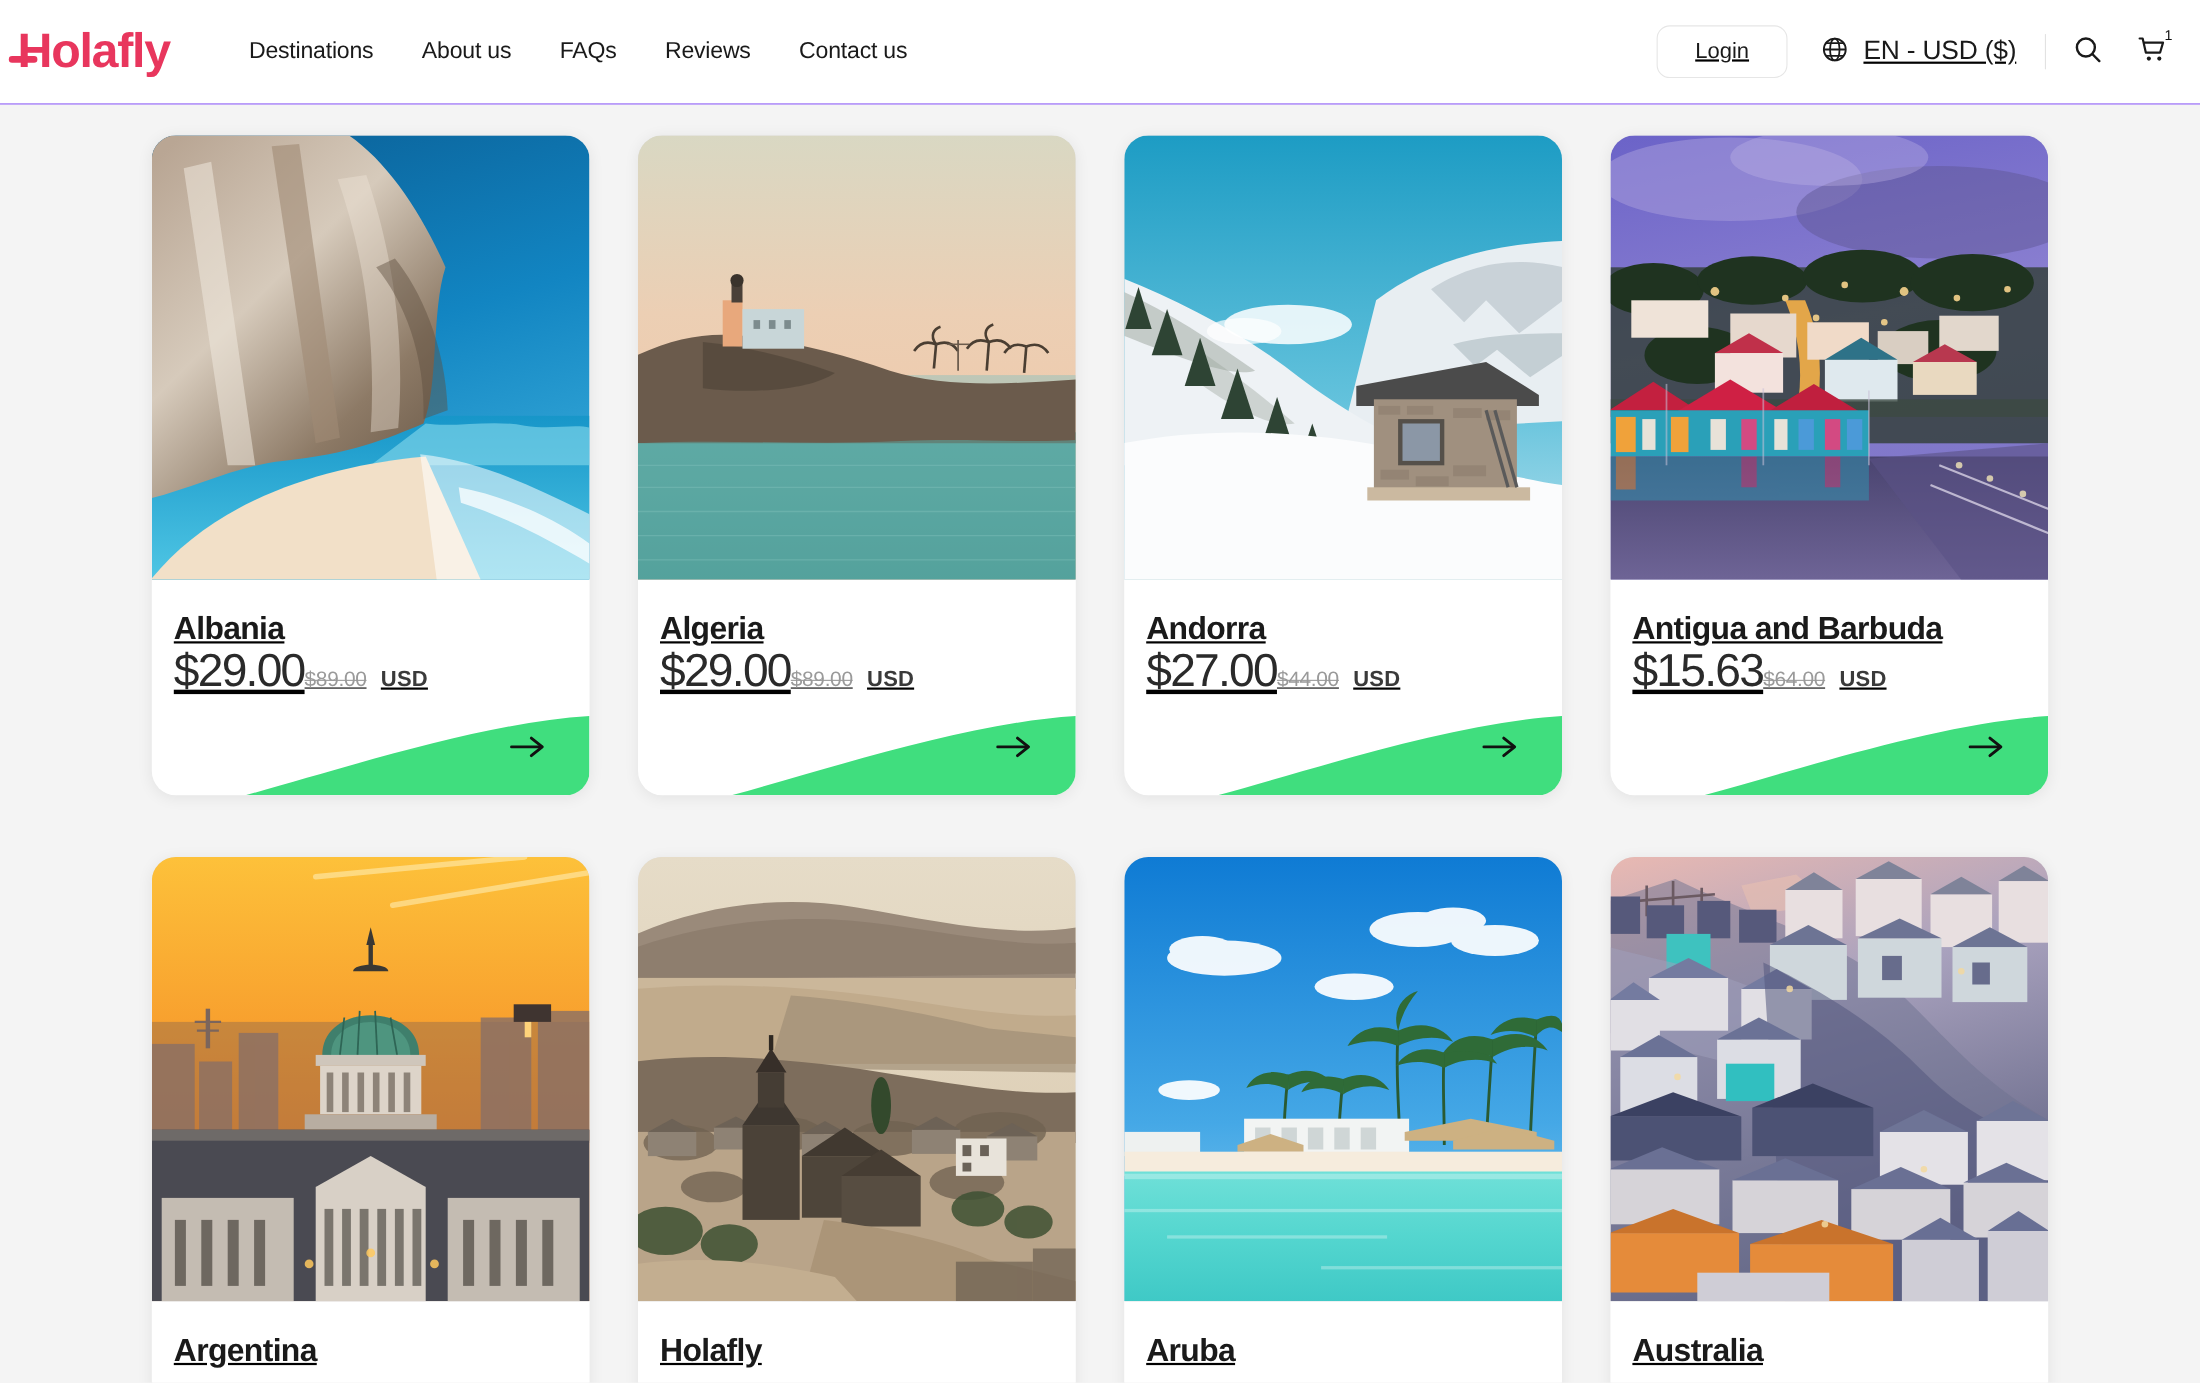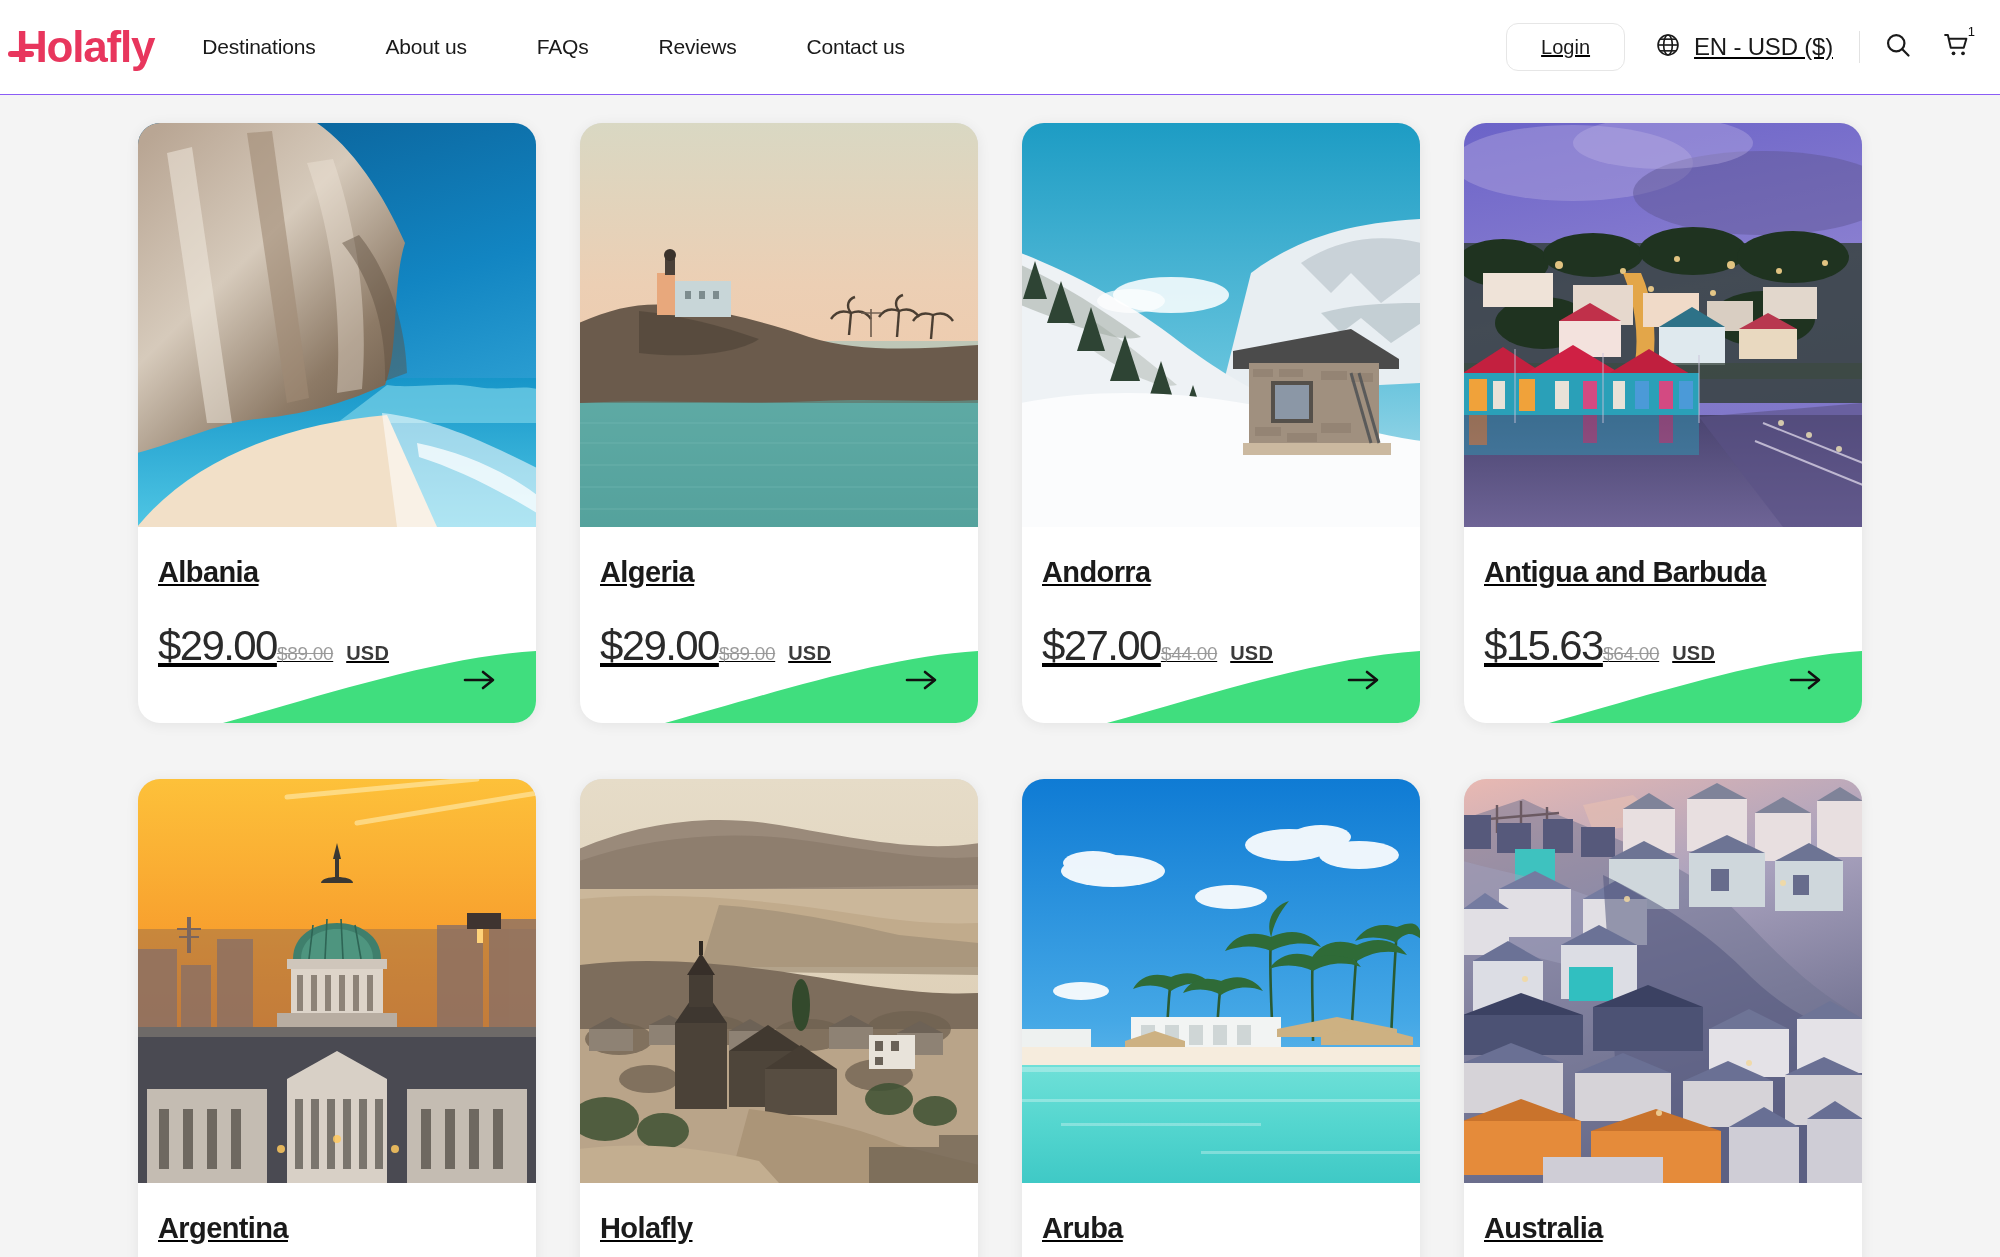--- a/index.html
+++ b/index.html
@@ -47,22 +47,22 @@
     top: 26px;
     width: 26px;
     height: 6px;
     background: #e8365d;
     border-radius: 3px;
   }
 
   .nav {
     display: flex;
     align-items: center;
-    gap: 70px;
-    margin-left: 0;
+    gap: 44px;
+    margin-left: 24px;
   }
   .nav-item {
     font-size: 21px;
     color: #1a1a1a;
     letter-spacing: -0.2px;
     cursor: pointer;
     white-space: nowrap;
   }
 
   .header-right {
@@ -173,21 +173,20 @@
     font-size: 29px;
     font-weight: bold;
     color: #1a1a1a;
     letter-spacing: -0.6px;
     line-height: 1.1;
     white-space: nowrap;
   }
   .price-row {
     display: flex;
     align-items: baseline;
-    margin-top: 36px;
   }
   .price-now {
     font-size: 42px;
     color: #2a2a2a;
     letter-spacing: -1.6px;
     line-height: 1;
     font-weight: 300;
   }
   .price-old {
     font-size: 19px;

